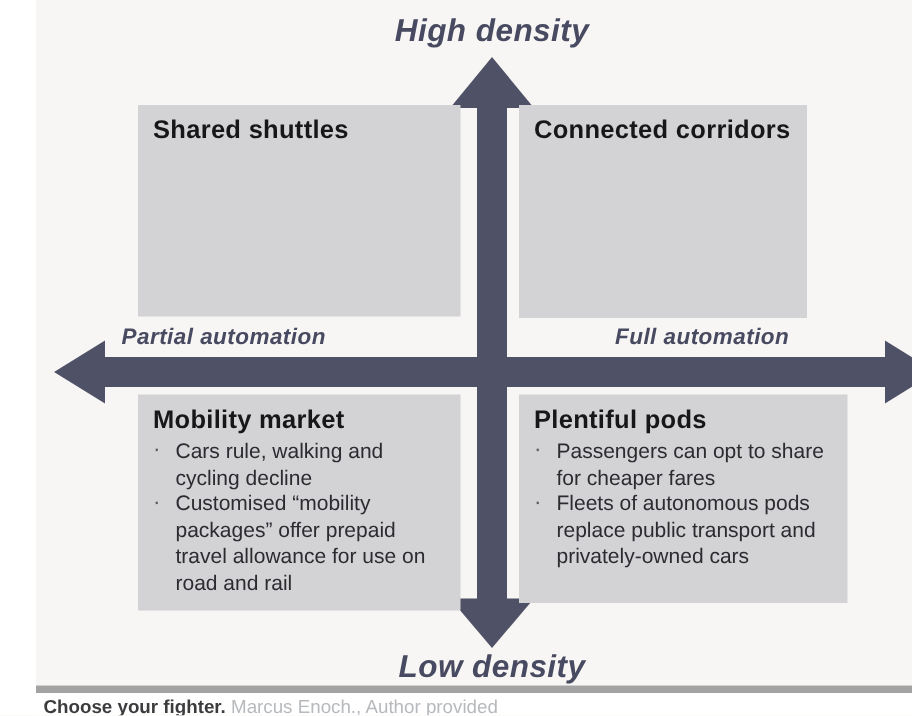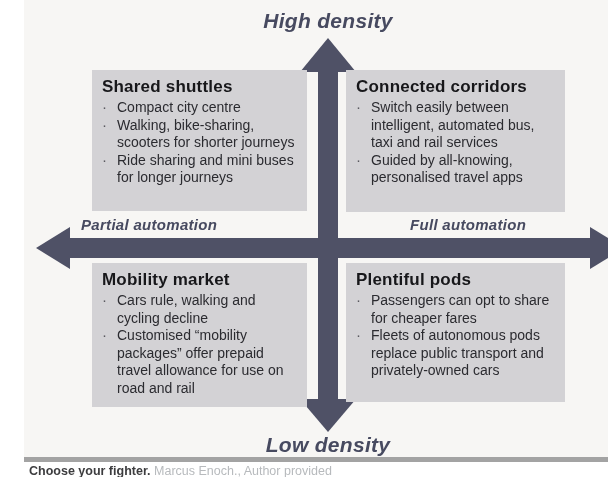--- a/index.html
+++ b/index.html
@@ -43,21 +43,21 @@
   .axis-bottom { top: 433px; }
   .axis-label.horiz { font-size: 15px; top: 216px; }
   .axis-left { left: 57px; }
   .axis-right { left: 386px; }
   .quadrant {
     position: absolute;
     background: var(--box-bg, #d3d2d5);
     padding: 7px 10px 6px 10px;
   }
   .q-tl { left: 68px;  top: 70px;  width: 215px; height: 141px; }
-  .q-tr { left: 322px; top: 70px;  width: 219px; height: 142px; }
+  .q-tr { left: 322px; top: 70px;  width: 192px; height: 142px; }
   .q-bl { left: 68px;  top: 263px; width: 215px; height: 144px; }
   .q-br { left: 322px; top: 263px; width: 219px; height: 139px; }
   .q-title {
     font-size: 17px;
     font-weight: 700;
     color: var(--title-color, #17171a);
     text-align: left;
     letter-spacing: 0.2px;
     margin-bottom: 2px;
   }
@@ -121,33 +121,24 @@
       </g>
     </svg>
 
     <div class="axis-label vert axis-top">High density</div>
     <div class="axis-label vert axis-bottom">Low density</div>
     <div class="axis-label horiz axis-left">Partial automation</div>
     <div class="axis-label horiz axis-right">Full automation</div>
 
     <div class="quadrant q-tl">
       <div class="q-title">Shared shuttles</div>
-      <ul class="q-list">
-          <li>Compact city centre</li>
-          <li>Walking, bike-sharing, scooters for shorter journeys</li>
-          <li>Ride sharing and mini buses for longer journeys</li>
-        </ul>
     </div>
 
     <div class="quadrant q-tr">
       <div class="q-title">Connected corridors</div>
-      <ul class="q-list">
-          <li>Switch easily between intelligent, automated bus, taxi and rail services</li>
-          <li>Guided by all-knowing, personalised travel apps</li>
-        </ul>
     </div>
 
     <div class="quadrant q-bl">
       <div class="q-title">Mobility market</div>
       <ul class="q-list">
           <li>Cars rule, walking and cycling decline</li>
           <li>Customised “mobility packages” offer prepaid travel allowance for use on road and rail</li>
         </ul>
     </div>
 

